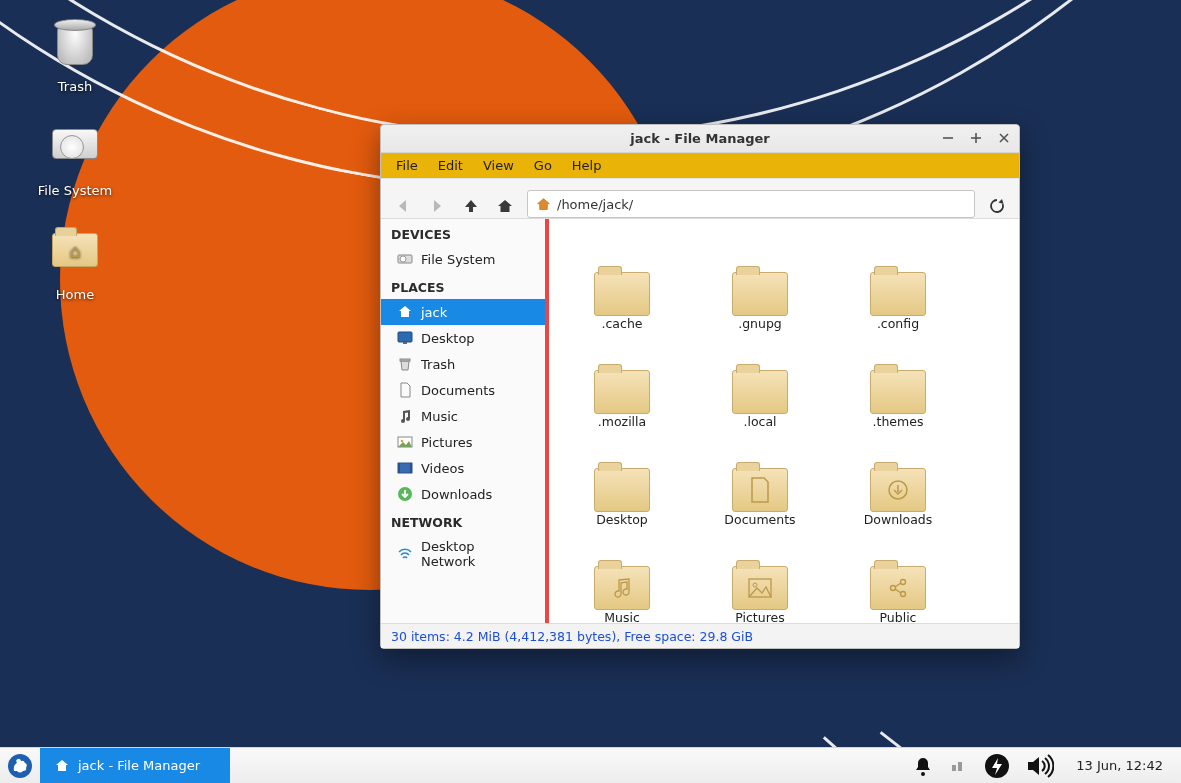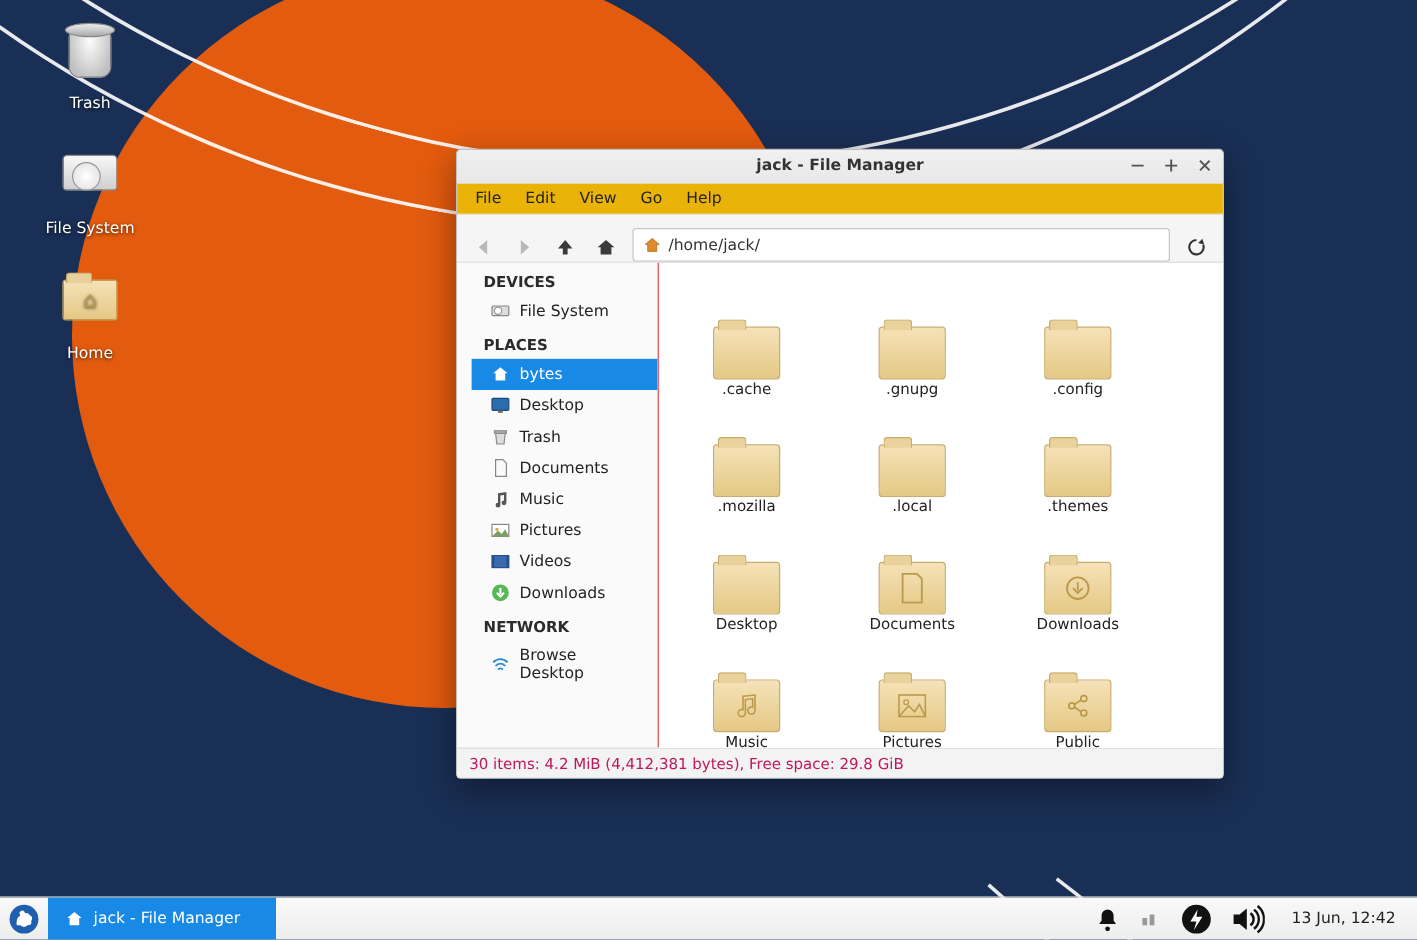--- a/index.html
+++ b/index.html
@@ -77,40 +77,40 @@
   .toolbar .nav-btn { width:24px; height:24px; display:flex; align-items:center; justify-content:center;
     cursor:pointer; color:#3a3a3a; }
   .toolbar .nav-btn.disabled { color:#b9b9b9; }
   .path-entry { flex:1; height:28px; background:#fff; border:1px solid #c6c6c6; border-radius:3px;
     display:flex; align-items:center; padding:0 8px; gap:6px; }
   .path-entry svg { width:15px; height:15px; }
   .path-entry span { font-size:13px; color:#333; }
   .reload-btn { width:24px; height:24px; display:flex; align-items:center; justify-content:center; cursor:pointer; }
 
   .fm-body { flex:1; display:flex; min-height:0; }
-  .sidebar { width:168px; border-right:1px solid #ef4444; background:#fafafa; overflow-y:auto;padding-left:12px; }
+  .sidebar { width:168px; border-right:4px solid #ef4444; background:#fafafa; overflow-y:auto; }
   .sb-heading { font-weight:700; font-size:12.5px; padding:8px 10px 4px; color:#2b2b2b; }
   .sb-item { display:flex; align-items:center; gap:8px; padding:5px 12px 5px 16px; cursor:pointer; }
   .sb-item.active { background:#1989e6; color:#fff; }
   .sb-item .sb-ic { width:16px; height:16px; display:flex; align-items:center; justify-content:center; }
 
   .content { flex:1; background:#fff; overflow-y:scroll; padding:14px 4px 0 4px;
     display:flex; flex-wrap:wrap; align-content:flex-start; }
   .file-item { width: 138px; height: 98px; display:flex; flex-direction:column; align-items:center;
     justify-content:flex-end; gap:0; cursor:pointer; padding-top:4px; }
   .file-item .fic { width:56px; height:44px; position:relative; }
   .fic-folder { background: linear-gradient(#f5e2b8 0%, #e4c884 100%);
     border:1px solid #c9ac6d; border-radius:3px; }
   .fic-folder::before { content:""; position:absolute; top:-7px; left:3px; width:22px; height:8px;
     background:#ead29c; border:1px solid #c9ac6d; border-bottom:none; border-radius:3px 3px 0 0; }
   .fic .ov { position:absolute; top:50%; left:50%; transform:translate(-50%,-50%); font-size:20px; color:#bb994b; }
   .file-item .flabel { font-size:12.5px; color:#222; text-align:center; }
 
   .status { height:24px; border-top:1px solid #dcdcdc; background:#f3f3f3;
-    display:flex; align-items:center; padding:12px 10px; font-size:12.5px; color:#be185d; }
+    display:flex; align-items:center; padding:12px 10px; font-size:12.5px; color:#1d4ed8; }
 
   
   .content::-webkit-scrollbar { width:14px; }
   .content::-webkit-scrollbar-track { background:#f0f0f0; }
   .content::-webkit-scrollbar-thumb { background:#cfcfcf; border-radius:3px; border:2px solid #f0f0f0; }
 
   
   .panel { position:absolute; left:0; right:0; bottom:0; height:36px;
     background:linear-gradient(#f9f9f9,#ededed); border-top:1px solid #d6d6d6;
     display:flex; align-items:center; z-index:10; font-size:13px; }
@@ -240,21 +240,21 @@
         <span>File System</span>
       </div>
 
       <div class="sb-heading">PLACES</div>
       <div class="sb-item active">
         <span class="sb-ic">
           <svg width="16" height="16">
               <path d="M8 2 L14 7 L12 7 L12 13 L4 13 L4 7 L2 7 Z" fill="#fff"></path>
             </svg>
         </span>
-        <span>bytes</span>
+        <span>jack</span>
       </div>
       <div class="sb-item">
         <span class="sb-ic">
           <svg width="16" height="16">
               <rect x="1" y="2" width="14" height="10" rx="1" fill="#2b6cb0" stroke="#1a4a80"></rect>
               <rect x="6" y="12" width="4" height="2" fill="#666"></rect>
             </svg>
         </span>
         <span>Desktop</span>
       </div>
@@ -313,21 +313,21 @@
         <span>Downloads</span>
       </div>
 
       <div class="sb-heading">NETWORK</div>
       <div class="sb-item">
         <span class="sb-ic">
           <svg width="16" height="16">
               <path d="M2 6 a8 8 0 0 1 12 0 M4 9 a5 5 0 0 1 8 0 M6 12 a2.5 2.5 0 0 1 4 0" fill="none" stroke="#2a8acb" stroke-width="1.6"></path>
             </svg>
         </span>
-        <span>Browse Desktop</span>
+        <span>Desktop Network</span>
       </div>
     </div>
 
     <div class="content" id="content">
         <div class="file-item">
           <div class="fic fic-folder"></div>
           <div class="flabel">.cache</div>
         </div>
         <div class="file-item">
           <div class="fic fic-folder"></div>

